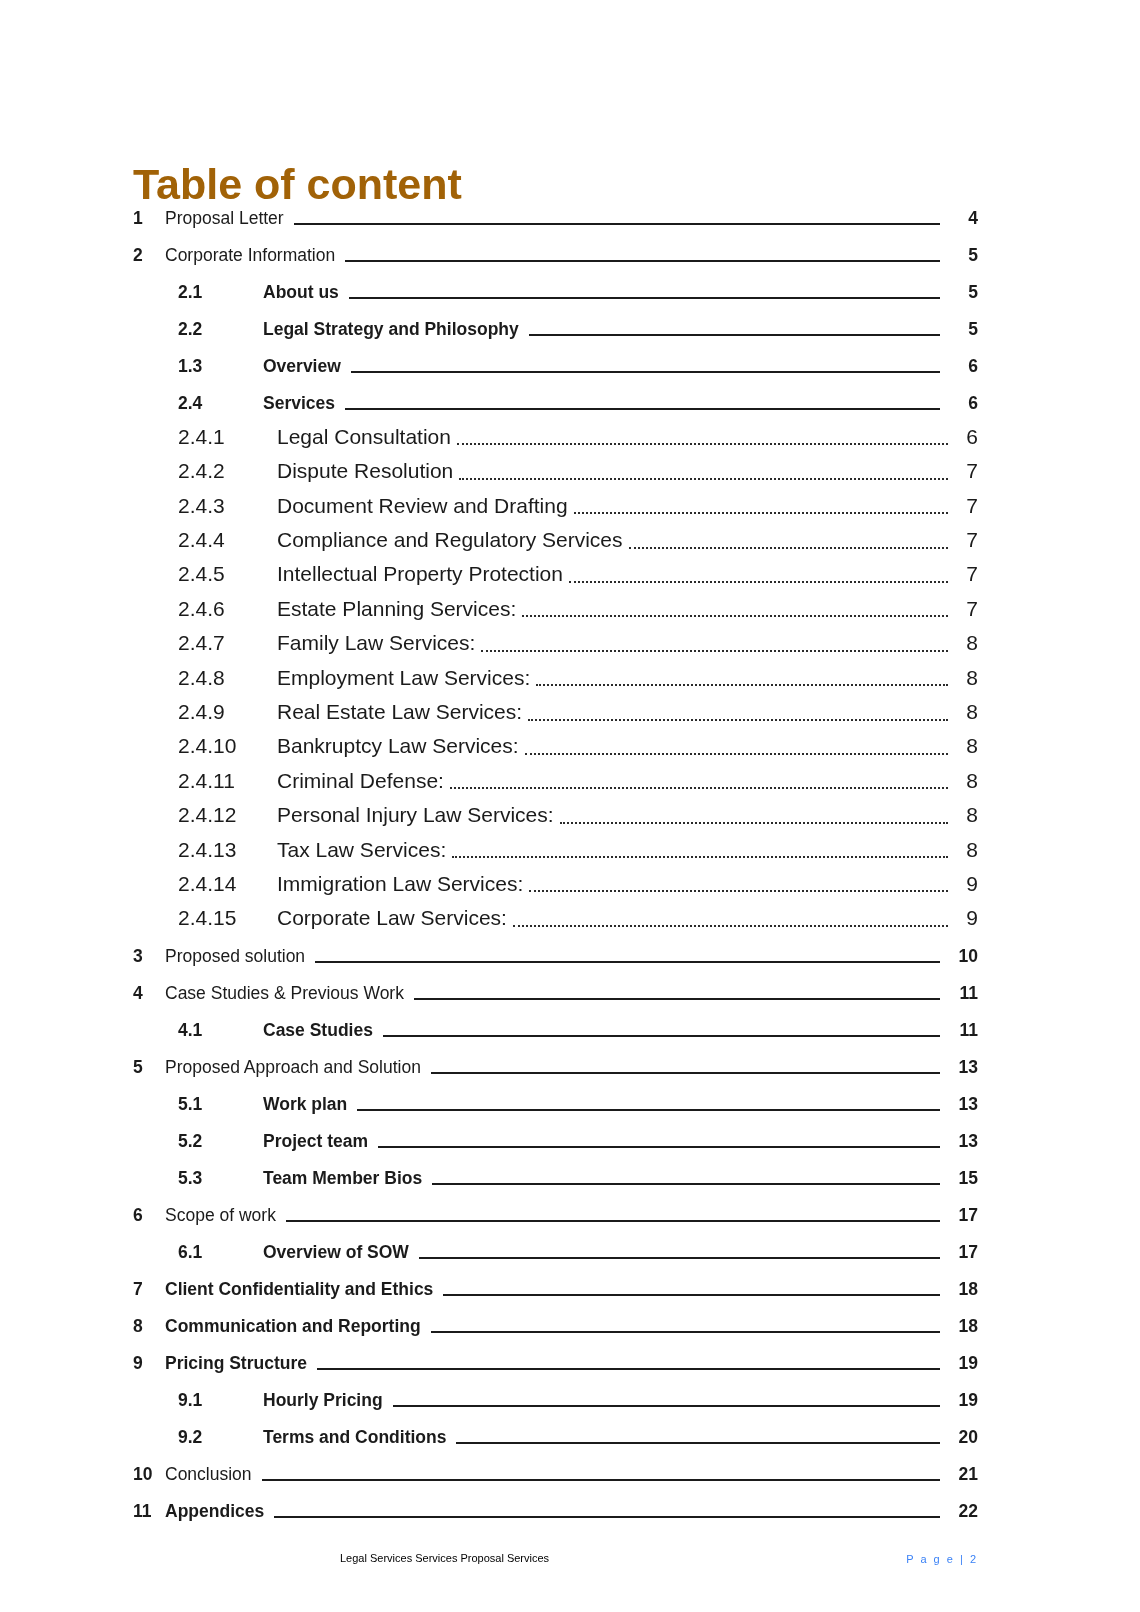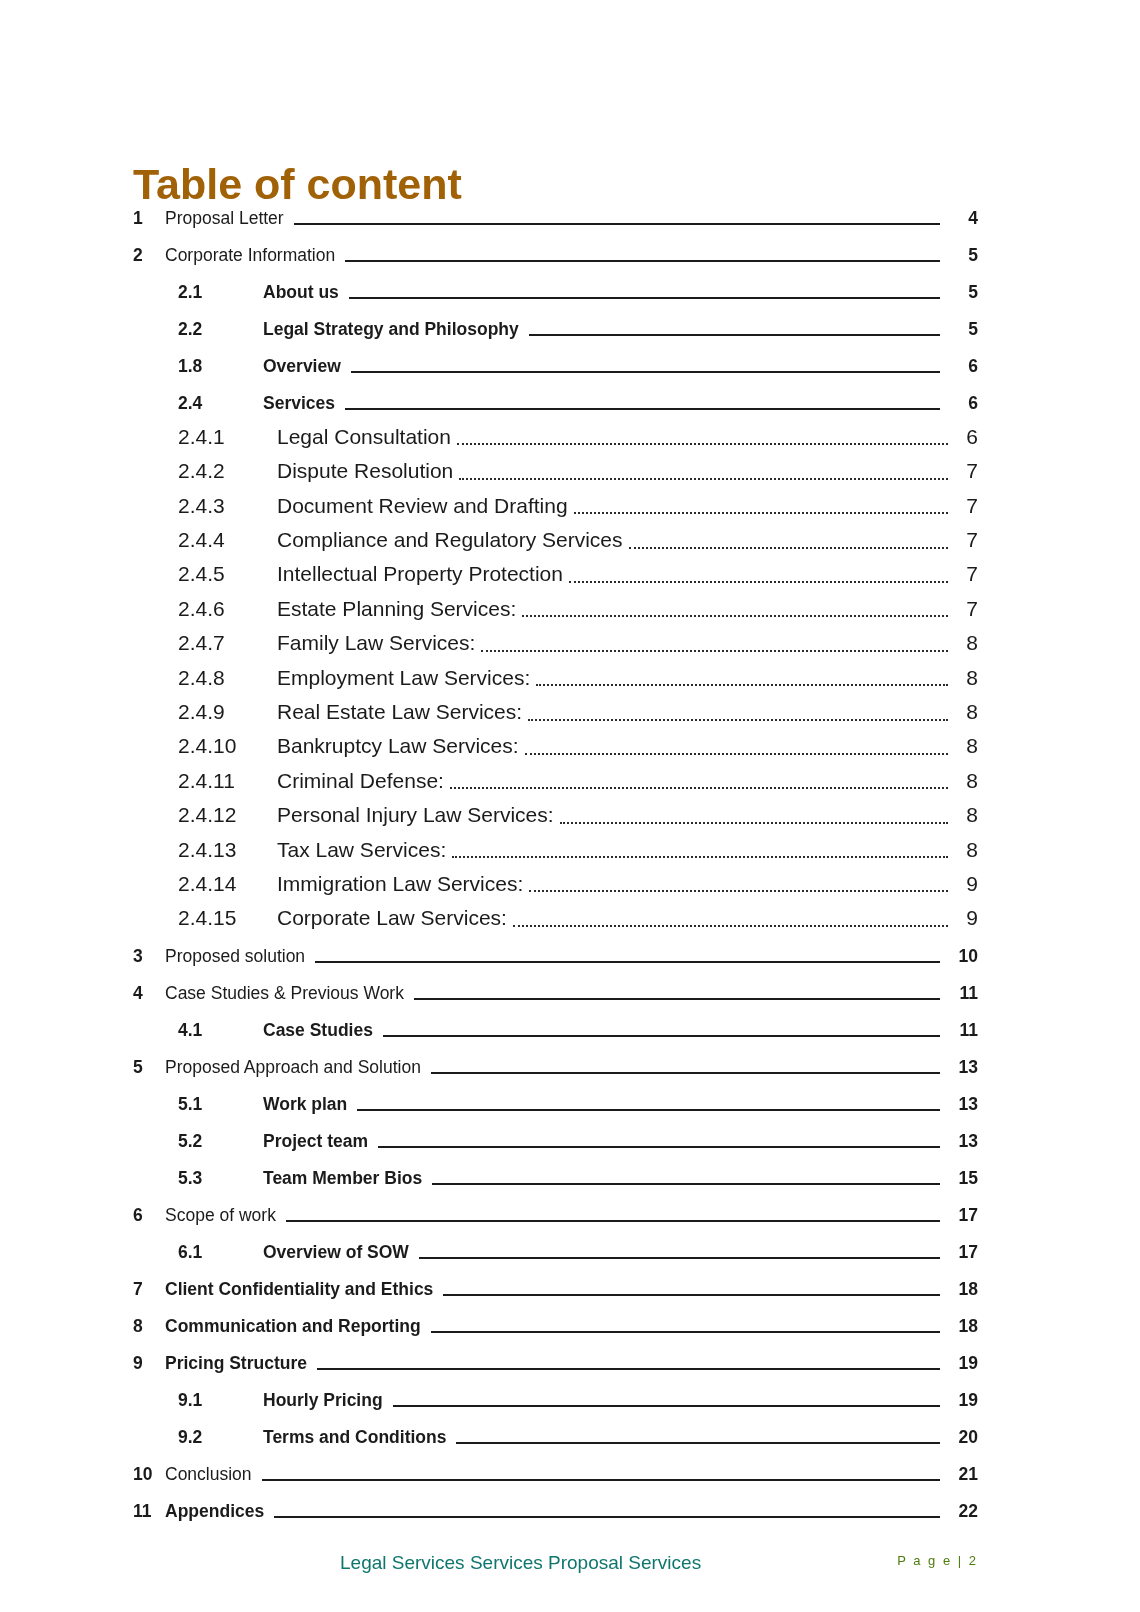--- a/index.html
+++ b/index.html
@@ -76,29 +76,29 @@
   }
   .pg {
     flex: 0 0 auto;
     min-width: 22px;
     text-align: right;
   }
   .footer-title {
     position: absolute;
     left: 340px;
     top: 1552px;
-    font-size: 19px;
-    color: #0f766e;
+    font-size: 11px;
+    color: #000000;
   }
   .footer-page {
     position: absolute;
     right: 162px;
     top: 1553px;
-    font-size: 13px;
-    color: #4d7c0f;
+    font-size: 11px;
+    color: #3b82f6;
     letter-spacing: 2px;
   }
 </style>
 </head>
 <body>
 
 <div class="page">
 
   <h1 class="doc-title" style="color: #a16207;">Table of content</h1>
 
@@ -121,21 +121,21 @@
         <span class="leader"></span>
         <span class="pg">5</span>
       </div>
       <div class="row l2">
         <span class="num">2.2</span>
         <span class="label">Legal Strategy and Philosophy</span>
         <span class="leader"></span>
         <span class="pg">5</span>
       </div>
       <div class="row l2">
-        <span class="num">1.8</span>
+        <span class="num">1.3</span>
         <span class="label">Overview</span>
         <span class="leader"></span>
         <span class="pg">6</span>
       </div>
       <div class="row l2">
         <span class="num">2.4</span>
         <span class="label">Services</span>
         <span class="leader"></span>
         <span class="pg">6</span>
       </div>

